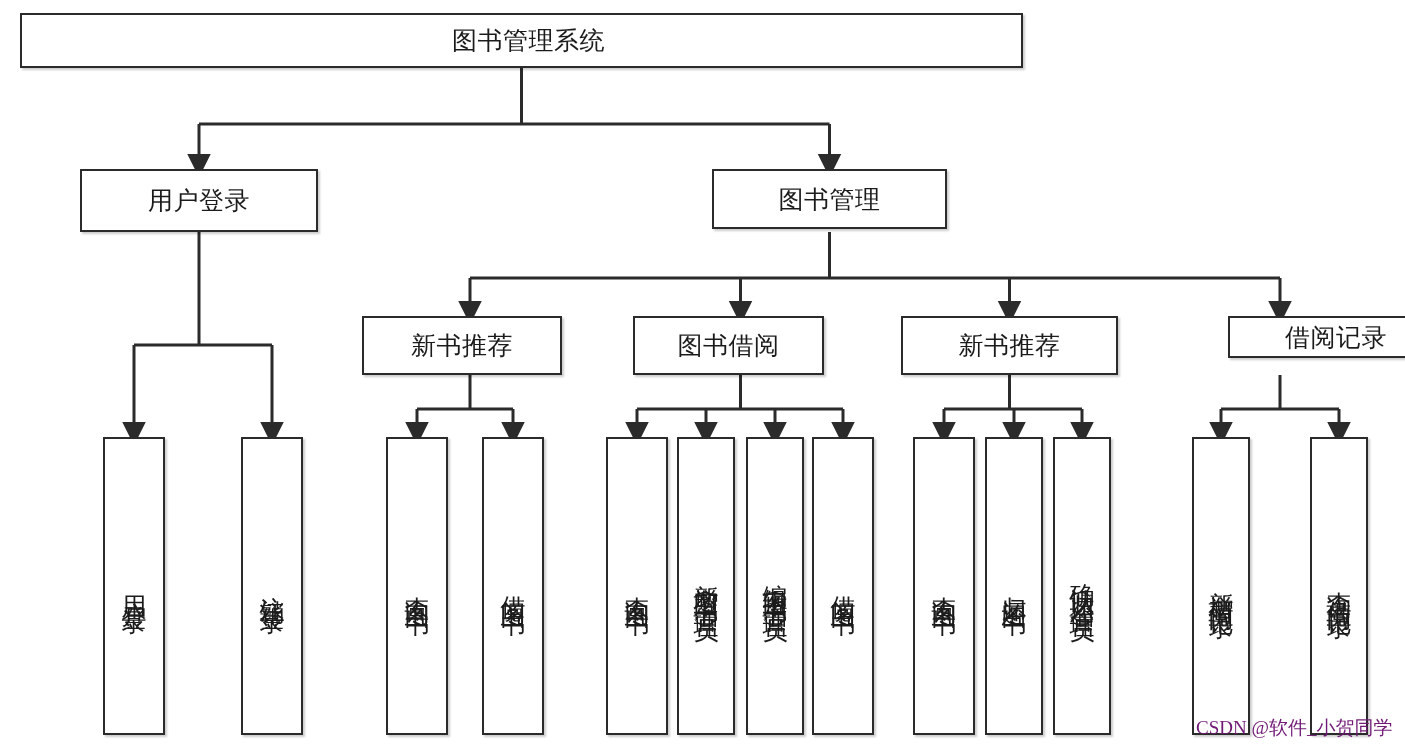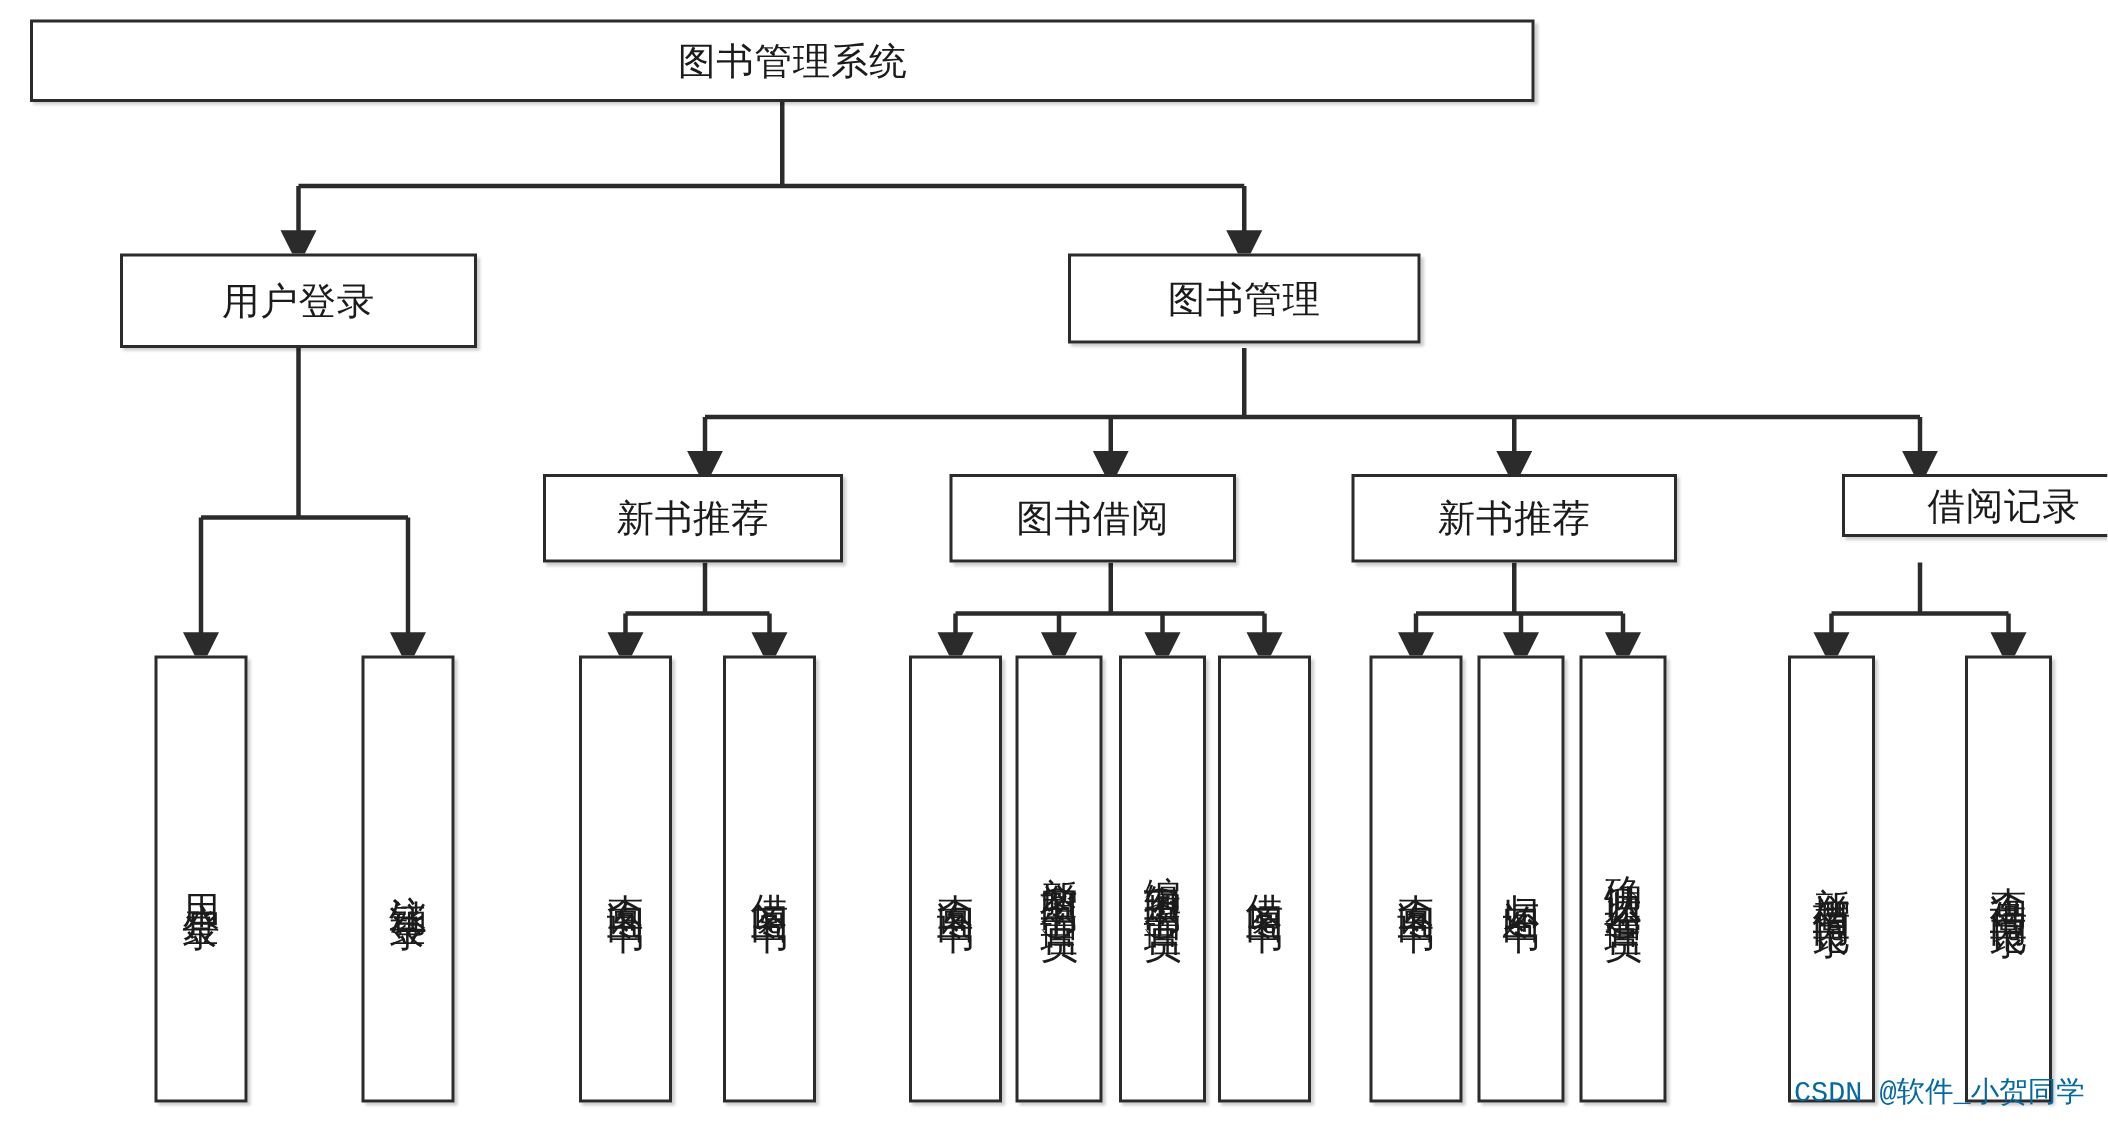--- a/index.html
+++ b/index.html
@@ -54,23 +54,23 @@
   .node.vert .label {
     writing-mode: vertical-rl;
     text-orientation: upright;
     font-size: 25px;
     letter-spacing: 5px;
     line-height: 1;
     white-space: nowrap;
   }
   .watermark {
     position: absolute;
-    color: #0369a1;
+    color: #701a75;
     font-size: 19px;
-    font-family: Liberation Mono, monospace;
+    font-family: Liberation Serif, serif;
     white-space: nowrap;
     pointer-events: none;
   }
 </style>
 </head>
 <body>
 
 <div id="canvas">
 
   <svg id="edges" viewBox="0 0 1405 747" xmlns="http://www.w3.org/2000/svg">

